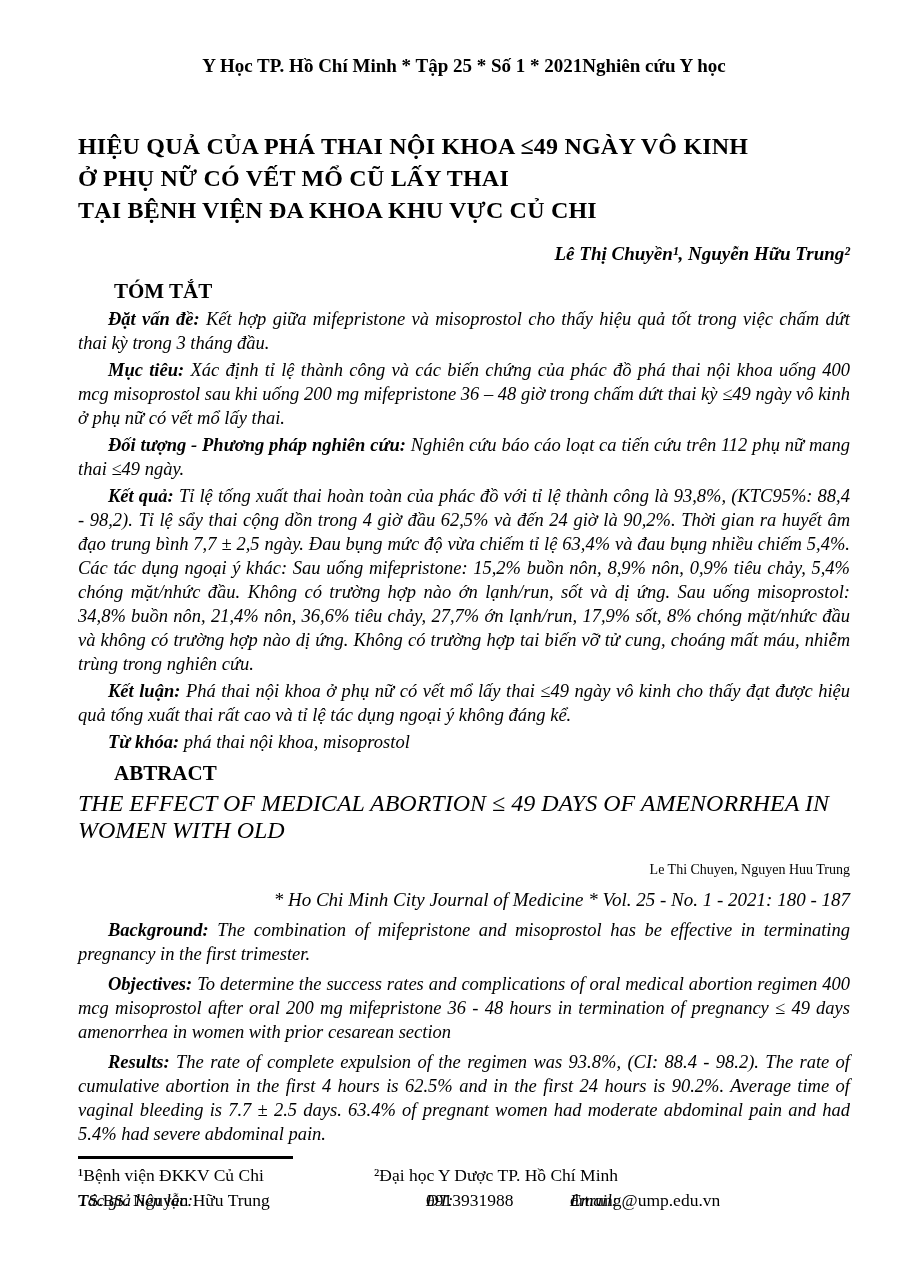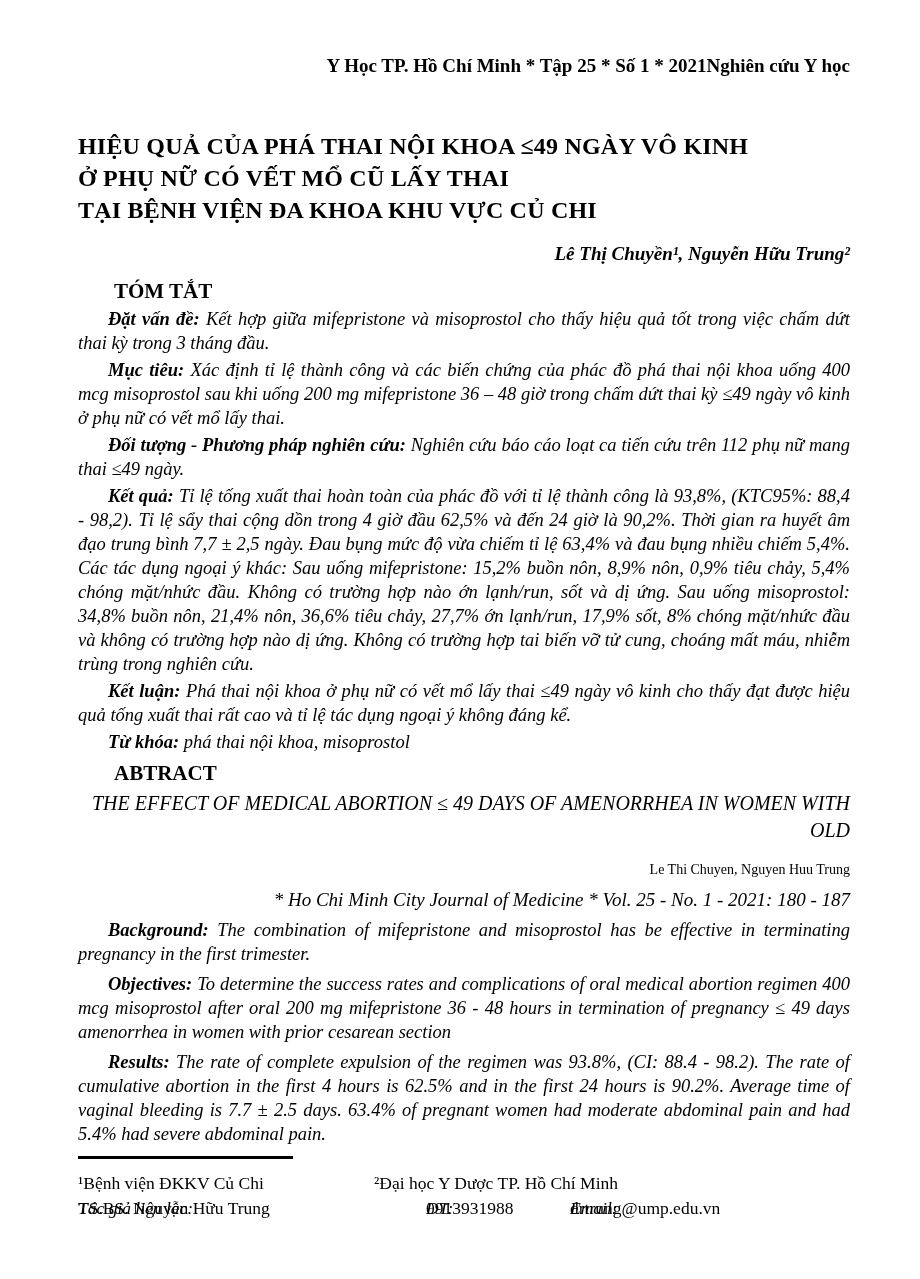--- a/index.html
+++ b/index.html
@@ -4,42 +4,42 @@
 <style>
   html,body{margin:0;padding:0;}
   body{
     width:920px;height:1279px;background:#ffffff;color:#000000;
     font-family:"Liberation Serif","DejaVu Serif",serif;
     -webkit-font-smoothing:antialiased;
     overflow:hidden;
   }
   .page{box-sizing:border-box;width:920px;height:1279px;padding:54px 70px 0 78px;position:relative;}
 
-  .journal-header{display:flex;justify-content:flex-end;align-items:baseline;
+  .journal-header{display:flex;justify-content:center;align-items:baseline;
     font-weight:bold;font-size:19px;line-height:24px;}
 
   .title{margin-top:52px;text-align:left;font-weight:bold;font-size:24px;line-height:32px;letter-spacing:.2px;}
 
   .authors-vi{margin-top:16px;text-align:right;font-style:italic;font-weight:bold;font-size:19px;line-height:24px;}
 
   .sec-heading{margin-top:12px;font-weight:bold;font-size:21px;line-height:26px;margin-left:36px;}
 
   p.body-par{margin:3px 0;font-style:italic;font-size:18.5px;line-height:24px;
     text-align:justify;text-indent:30px;}
   p.body-par .lead{font-weight:bold;}
 
   .sec-heading.en{margin-top:6px;}
-  .en-title{margin-top:4px;text-align:right;font-style:italic;font-size:20px;line-height:27px;}
+  .en-title{margin-top:4px;text-align:left;font-style:italic;font-size:24px;line-height:27px;}
   .en-authors{margin-top:14px;text-align:right;font-size:14px;line-height:24px;}
   .journal-line{margin-top:6px;text-align:right;font-size:19px;line-height:24px;font-style:italic;}
   p.body-par.en{margin:6px 0;}
 
   .fn-separator{margin-top:10px;width:215px;border-top:3px solid #000;height:0;}
 
-  .footnotes{margin-top:12px;font-size:17.5px;line-height:25px;position:relative;height:52px;}
+  .footnotes{margin-top:4px;font-size:17.5px;line-height:25px;position:relative;height:52px;}
   .fn-row{position:relative;height:25px;}
   .fn-row span{position:absolute;top:0;white-space:nowrap;}
   .fn-affil1{left:0;}
   .fn-affil2{left:296px;}
   .fn-contact{left:0;}
   .fn-phone{left:348px;}
   .fn-email{left:492px;}
   .fn-it{font-style:italic;}
 </style>
 </head>

